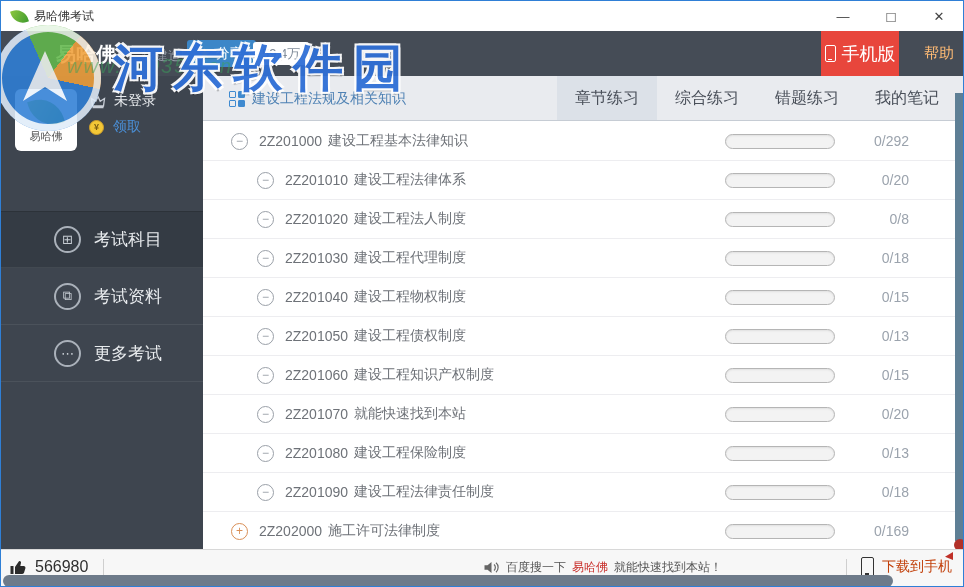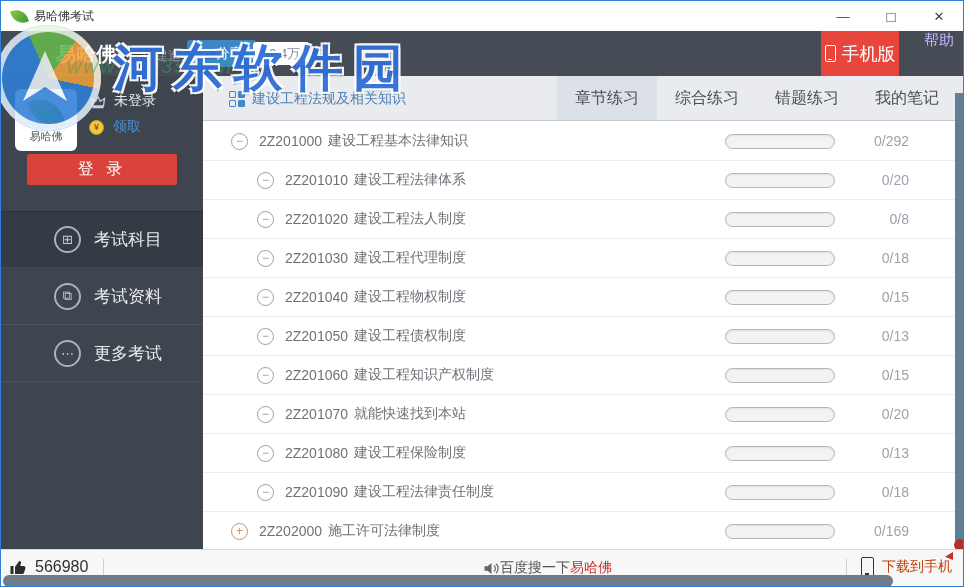--- a/index.html
+++ b/index.html
@@ -29,21 +29,21 @@
     color:#fff; font-size:14px; }
   .share-btn .star { color:#ffd24a; font-size:13px; }
   .count-bubble { position:absolute; left:252px; top:11px; height:23px; padding:0 9px;
     background:#fff; border-radius:3px; color:#7f8b99; font-size:13px;
     display:flex; align-items:center; }
   .count-bubble::before { content:""; position:absolute; left:-5px; top:7px;
     border:5px solid transparent; border-right-color:#fff; border-left:none; }
   .phone-btn { position:absolute; right:64px; top:0; width:78px; height:45px; background:#e8463c;
     display:flex; align-items:center; justify-content:center; gap:6px; color:#fff; font-size:18px; }
   .help-btn { position:absolute; right:0; top:0; width:48px; height:45px;
-    display:flex; justify-content:center; color:#c4b5fd; font-size:15px; }
+    display:flex; align-items:center; justify-content:center; color:#fdba74; font-size:15px; }
   .phone-glyph { width:11px; height:17px; border:1.5px solid #fff; border-radius:2px; position:relative; }
   .phone-glyph::after { content:""; position:absolute; left:2px; bottom:1px; width:4px; height:1.5px; background:#fff; }
 
   
   .sidebar { position:absolute; left:0; top:75px; width:202px; height:473px; background:#3e454f; }
   .profile-card { position:absolute; left:14px; top:13px; width:62px; height:62px; background:#fff;
     border-radius:6px; display:flex; flex-direction:column; align-items:center; justify-content:center; }
   .leaf-lg { width:30px; height:30px; background:linear-gradient(135deg,#94cf45,#3f9b2f);
     border-radius:0 85% 0 85%; transform:rotate(-18deg); margin-bottom:2px; }
   .profile-card .logo-txt { font-size:11px; color:#555; }
@@ -102,22 +102,22 @@
     background:#b23129; }
   .hscroll { position:absolute; left:2px; top:574px; width:890px; height:12px; border-radius:6px;
     background:#6e7b8a; z-index:6; }
 
   
   .statusbar { position:absolute; left:0; top:548px; width:100%; height:39px; background:#f7f7f7;
     border-top:1px solid #d8d8d8; }
   .likes { position:absolute; left:8px; top:8px; display:flex; align-items:center; gap:7px;
     color:#2f2f2f; font-size:16px; }
   .sb-div { position:absolute; top:9px; width:1px; height:19px; background:#cfcfcf; }
-  .promo { position:absolute; left:482px; top:9px; display:flex; align-items:center; gap:0;
-    font-size:14px; color:#555; }
+  .promo { position:absolute; left:482px; top:9px; display:flex; align-items:center; gap:6px;
+    font-size:12px; color:#555; }
   .promo .brand-red { color:#c9302c; }
   .download { position:absolute; left:860px; top:7px; display:flex; align-items:center; gap:8px;
     color:#c2410c; font-size:14px; }
   .dl-phone { width:13px; height:20px; border:1.5px solid #333; border-radius:2px; position:relative; }
   .dl-phone::after { content:""; position:absolute; left:3px; bottom:1px; width:4px; height:2px; background:#333; }
   .dl-badge { position:absolute; left:944px; top:551px; width:8px; height:8px; background:#c03028;
     clip-path:polygon(100% 0, 100% 100%, 0 60%); }
 
   
   .wm { position:absolute; z-index:40; pointer-events:none; }
@@ -172,21 +172,20 @@
     <div class="login-status">
       <svg width="18" height="16" viewBox="0 0 18 16">
         <path d="M3.5 13 L2.5 5.5 L6.8 8.3 L9 3.5 L11.2 8.3 L15.5 5.5 L14.5 13 Z M3.5 14.5 h11" fill="none" stroke="#c9cfd8" stroke-width="1.3"></path>
       </svg>
       <span>未登录</span>
     </div>
     <div class="claim-row">
       <span class="coin">¥</span>
       <span class="claim-link">领取</span>
     </div>
-    <button class="login-btn">登 录</button>
 
     <div class="menu">
 
         <div class="menu-item selected">
           <span class="mi-circle grid-icon">⊞</span>
           <span class="mi-label">考试科目</span>
         </div>
 
         <div class="menu-item normal">
           <span class="mi-circle docs-icon">⧉</span>
@@ -334,20 +333,21 @@
       <span>566980</span>
     </div>
     <div class="sb-div" style="left:102px"></div>
     <div class="promo">
       <svg width="17" height="15" viewBox="0 0 17 15">
         <path d="M1.5 5.2v4.6h3l4 3.2V2L4.5 5.2Z" fill="#666"></path>
         <path d="M11 4.5c1.8 1.5 1.8 4.5 0 6 M13 2.8c2.8 2.4 2.8 7 0 9.4" fill="none" stroke="#666" stroke-width="1.2"></path>
       </svg>
       <span>百度搜一下</span>
       <span class="brand-red">易哈佛</span>
+      <span>就能快速找到本站！</span>
     </div>
     <div class="sb-div" style="left:845px"></div>
     <div class="download">
       <span class="dl-phone"></span>
       <span>下载到手机</span>
     </div>
   </div>
   <div class="dl-badge"></div>
 
   <div class="wm wm-logo"></div>

